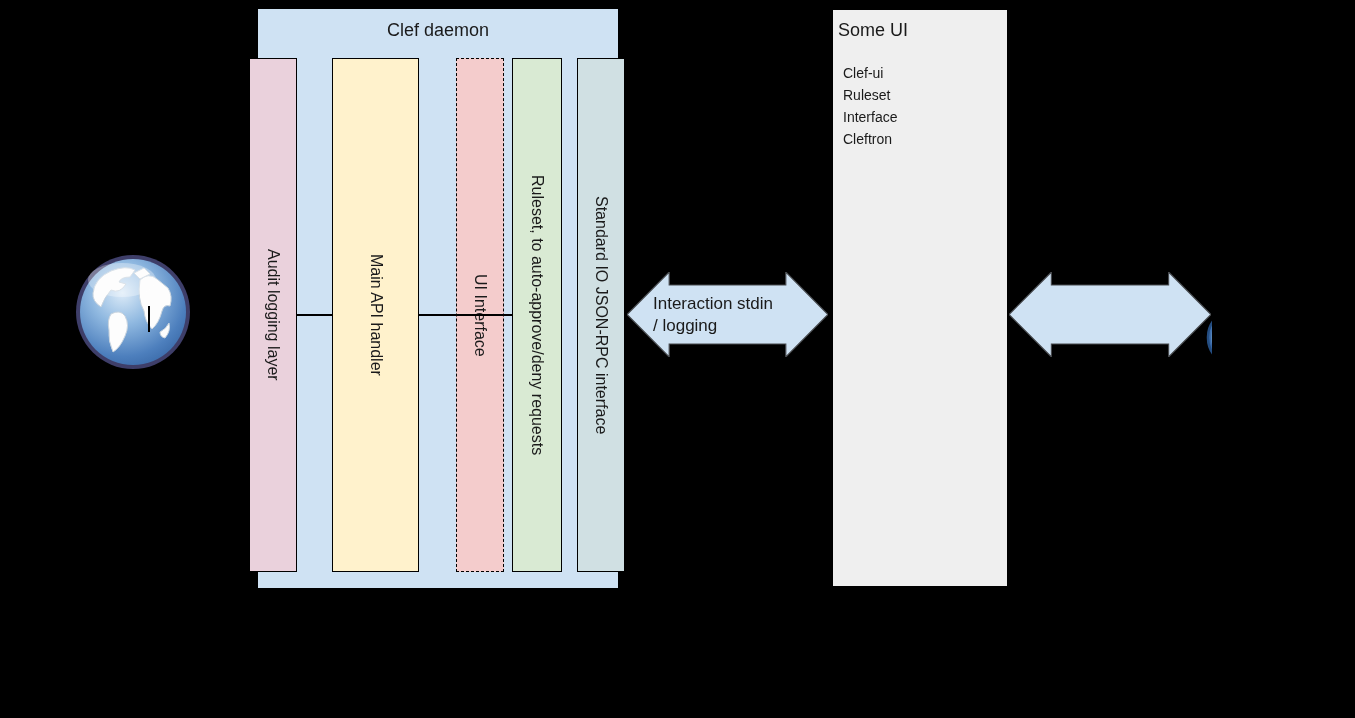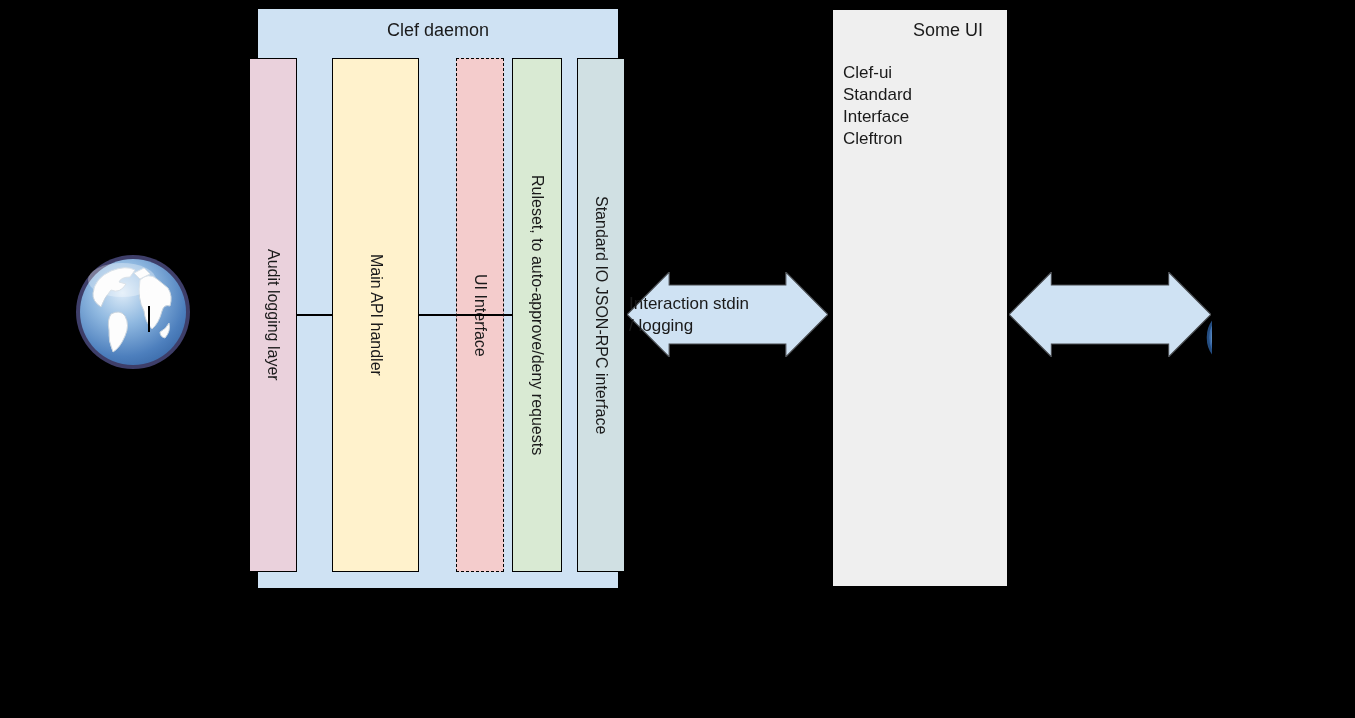--- a/index.html
+++ b/index.html
@@ -27,27 +27,27 @@
   .hline{height:1.5px;background:#000;top:314px;z-index:3;}
   .hline-1{left:297px;width:35px;}
   .hline-2{left:419px;width:93px;}
 
   
   .arrow{top:272px;height:85px;z-index:1;}
   .arrow-left{left:627px;width:201px;}
   .arrow-right{left:1009px;width:202px;}
   .arrow-label{top:272px;height:85px;display:flex;flex-direction:column;justify-content:center;
     font-size:17px;line-height:22px;color:#1a1a1a;z-index:2;}
-  .arrow-label-left{left:629px;width:170px;}
+  .arrow-label-left{left:653px;width:170px;}
   .arrow-label-right{left:1039px;width:160px;}
 
   
   .someui-box{left:832px;top:9px;width:176px;height:578px;background:#efefef;border:1px solid #000;}
-  .someui-title{left:860px;top:20px;width:176px;text-align:center;font-size:18px;color:#1a1a1a;}
-  .someui-list{left:843px;top:62px;font-size:17px;line-height:22px;color:#1a1a1a;}
+  .someui-title{left:785px;top:20px;width:176px;text-align:center;font-size:18px;color:#1a1a1a;}
+  .someui-list{left:843px;top:62px;font-size:14px;line-height:22px;color:#1a1a1a;}
 
   
   .globe-icon{left:74px;top:253px;width:118px;height:118px;}
   .cursor-tick{left:148px;top:306px;width:2px;height:26px;background:#000;z-index:4;}
   .user-icon{left:1206px;top:254px;width:92px;height:116px;}
 </style>
 </head>
 <body>
 
 <div class="stage">
@@ -100,21 +100,21 @@
   </svg>
   <div class="abs arrow-label arrow-label-left">
     <span>Interaction stdin</span>
     <span>/ logging</span>
   </div>
 
   <div class="abs someui-box"></div>
   <div class="abs someui-title">Some UI</div>
   <div class="abs someui-list">
     <div>Clef-ui</div>
-    <div>Standard</div>
+    <div>Ruleset</div>
     <div>Interface</div>
     <div>Cleftron</div>
   </div>
 
   <svg class="abs arrow arrow-right" viewBox="0 0 200 85" preserveAspectRatio="none" xmlns="http://www.w3.org/2000/svg">
     <polygon points="0,42.5 42,0 42,13 158,13 158,0 200,42.5 158,85 158,72 42,72 42,85" fill="#cfe2f3" stroke="#46494d" stroke-width="1.2"></polygon>
   </svg>
 
   <svg class="abs user-icon" viewBox="0 0 92 116" xmlns="http://www.w3.org/2000/svg">
     <defs>

